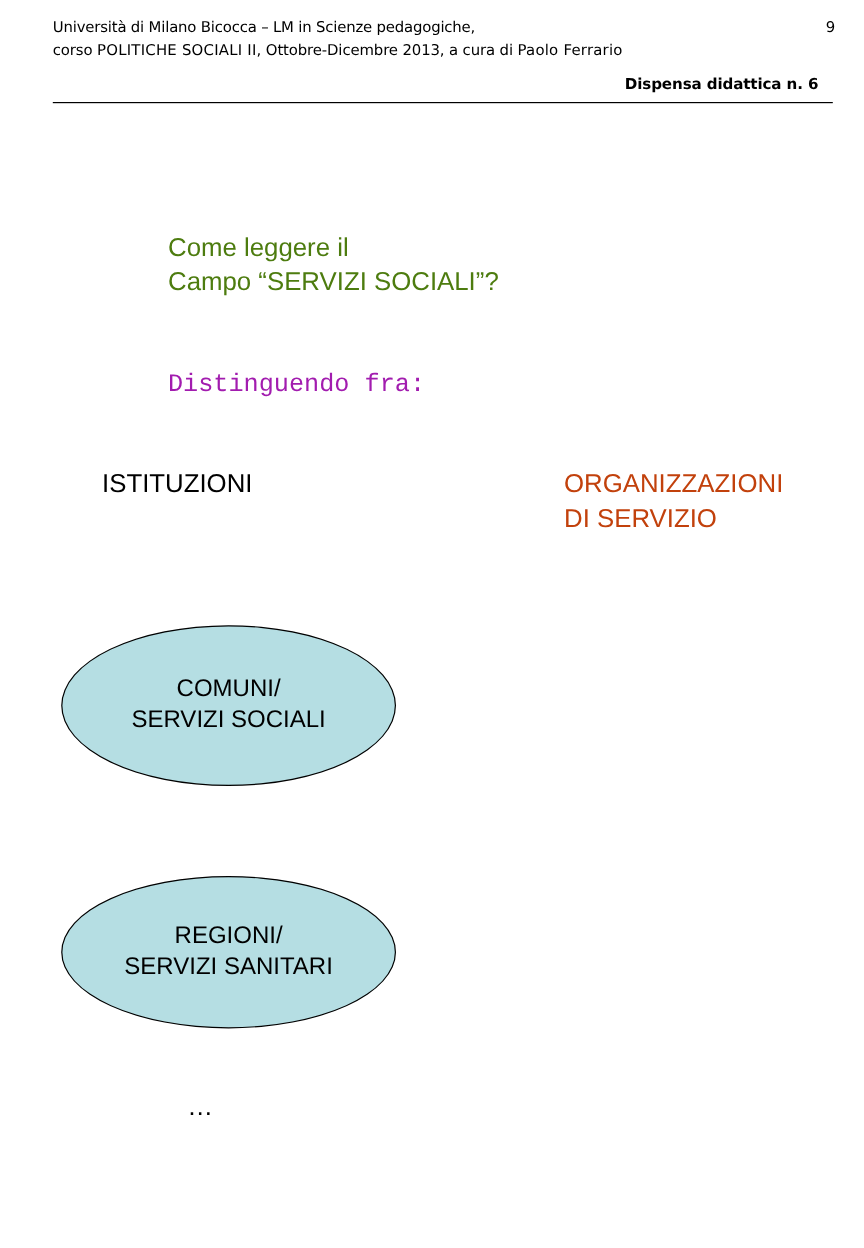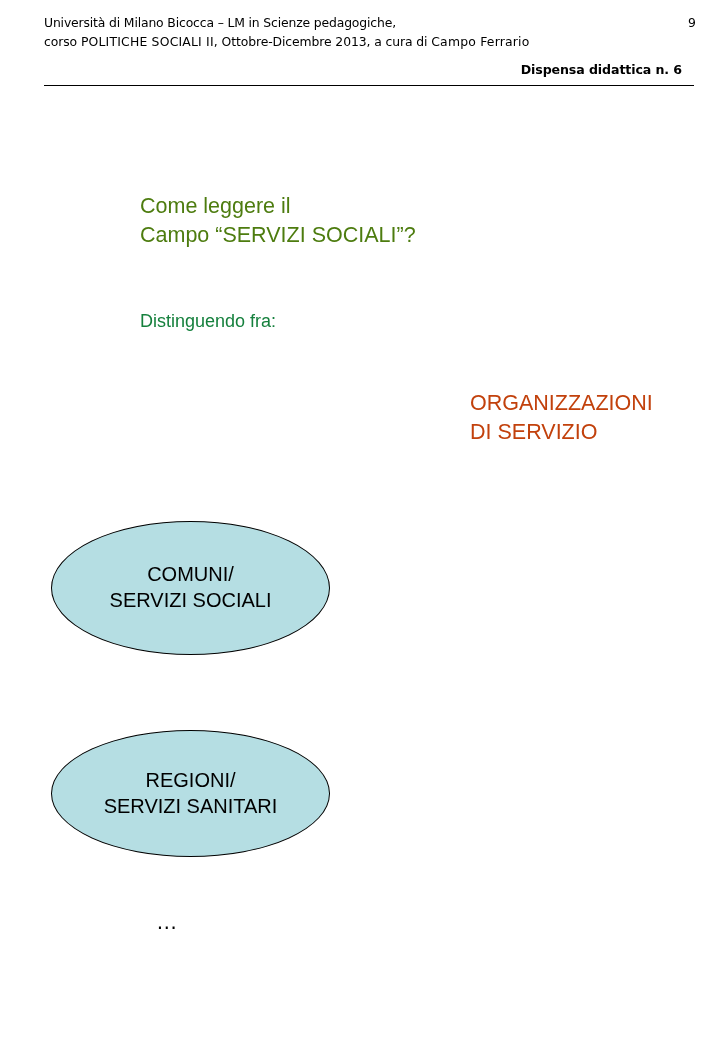--- a/index.html
+++ b/index.html
@@ -97,24 +97,24 @@
     font-family: "Liberation Sans", sans-serif;
     font-size: 21.5px;
     line-height: 29px;
     color: #4d7c0f;
     white-space: pre;
   }
   .subtitle {
     position: absolute;
     left: 140px;
     top: 307px;
-    font-family: Liberation Sans, sans-serif;
-    font-size: 18px;
-    line-height: 29px;
-    color: #15803d;
+    font-family: Liberation Mono, monospace;
+    font-size: 21px;
+    line-height: 29px;
+    color: #a21caf;
     white-space: nowrap;
   }
   .col-left-heading {
     position: absolute;
     left: 85px;
     top: 389px;
     font-family: "Liberation Sans", sans-serif;
     font-size: 21.5px;
     line-height: 29px;
     color: #000;
@@ -177,32 +177,33 @@
 <body style="background: rgb(255, 255, 255);">
 
 <div class="slide">
 
   <div class="header">
 
     <div class="hdr-line1">Università di Milano Bicocca – LM in Scienze pedagogiche,</div>
 
     <div class="hdr-page">9</div>
 
-    <div class="hdr-line2"><span>corso </span><b>POLITICHE SOCIALI II</b><span>, Ottobre-Dicembre 2013,  a cura di </span><b>Campo Ferrario</b></div>
+    <div class="hdr-line2"><span>corso </span><b>POLITICHE SOCIALI II</b><span>, Ottobre-Dicembre 2013,  a cura di </span><b>Paolo Ferrario</b></div>
 
     <div class="hdr-line3">Dispensa didattica n. 6</div>
   </div>
 
   <div class="hdr-rule" style="border-top-color: rgb(0, 0, 0);"></div>
 
   <div class="title-block">Come leggere il
 Campo “SERVIZI SOCIALI”?</div>
 
   <div class="subtitle">Distinguendo fra:</div>
 
+  <div class="col-left-heading">ISTITUZIONI</div>
 
   <div class="col-right-heading">ORGANIZZAZIONI
 DI SERVIZIO</div>
 
   <div class="node-ellipse" id="node-comuni" style="background: rgb(181, 222, 227); border-color: rgb(0, 0, 0);">
     <span class="node-label">COMUNI/
 SERVIZI SOCIALI</span>
   </div>
 
   <div class="node-ellipse" id="node-regioni" style="background: rgb(181, 222, 227); border-color: rgb(0, 0, 0);">

